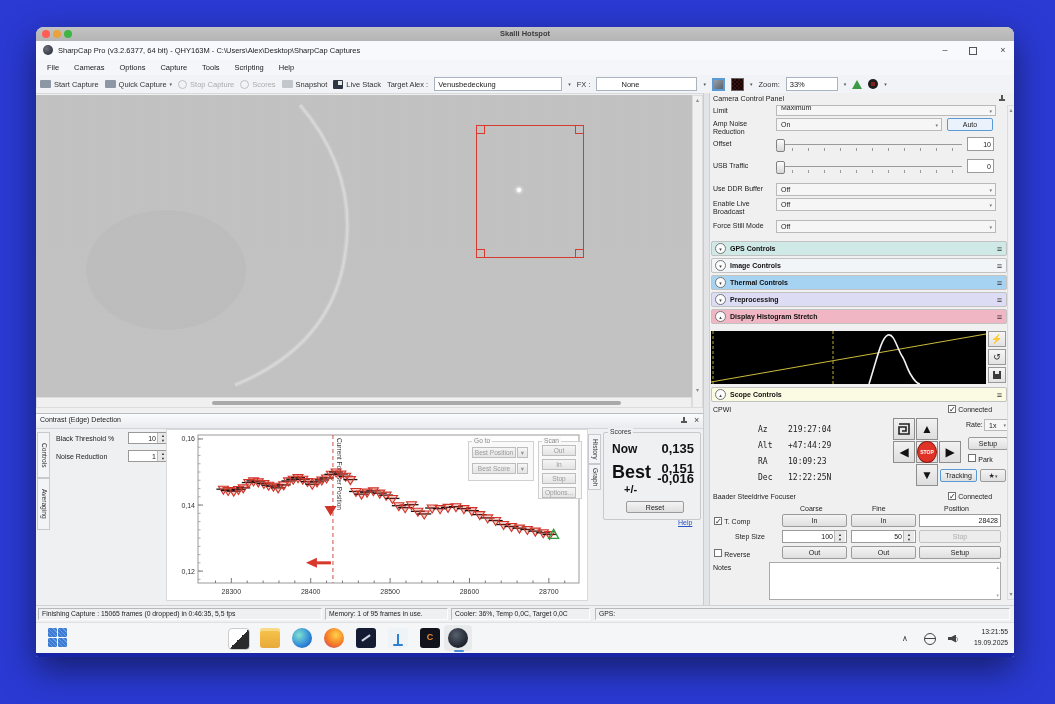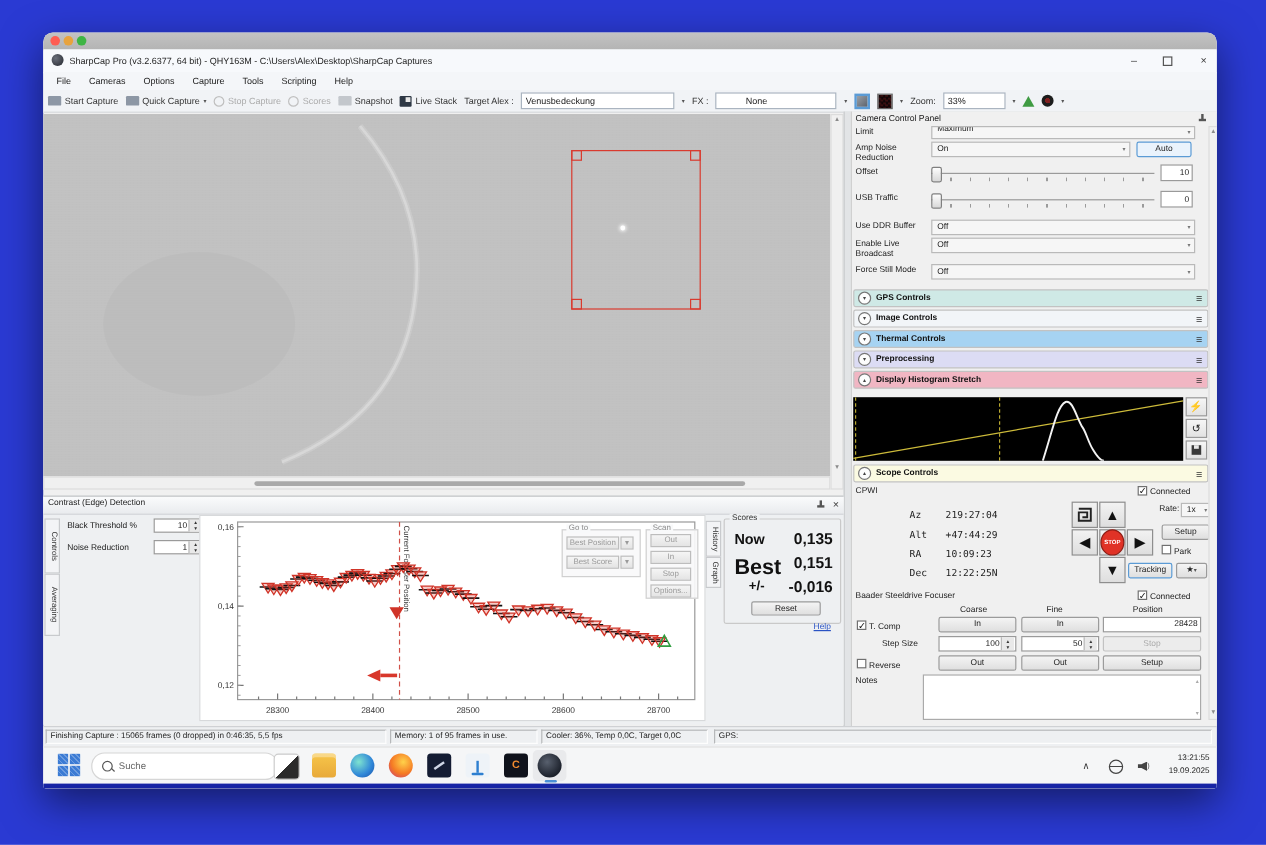--- a/index.html
+++ b/index.html
@@ -134,20 +134,21 @@
 </style>
 </head>
 <body>
 
 <div id="host">
 
   <div class="host-bar">
     <div class="light" style="left:6px;background:#ff5d52;"></div>
     <div class="light" style="left:17px;background:#e8a33d;"></div>
     <div class="light" style="left:28px;background:#3eb544;"></div>
+    <div class="host-title">Skalli Hotspot</div>
   </div>
 
   <div class="sc-title">
     <div class="sc-appicon"></div>
     <div class="sc-title-text">SharpCap Pro (v3.2.6377, 64 bit) - QHY163M - C:\Users\Alex\Desktop\SharpCap Captures</div>
     <div class="wbtn" style="left:898px;">–</div>
     <div class="wbtn" style="left:926px;"><span class="restore-box"></span></div>
     <div class="wbtn" style="left:956px;">×</div>
   </div>
 
@@ -648,43 +649,39 @@
     <div class="vtab" style="left:552px;top:20px;height:30px;">History</div>
     <div class="vtab" style="left:552px;top:50px;height:26px;">Graph</div>
 
     <div class="grp-line" style="left:567px;top:18px;width:96px;height:86px;"></div>
     <div class="grp-lab" style="left:572px;top:14px;">Scores</div>
     <div class="scores-num" style="left:576px;top:28px;font-size:12px;">Now</div>
     <div class="scores-num" style="left:620px;top:27px;font-size:13px;width:38px;text-align:right;">0,135</div>
     <div class="scores-num" style="left:576px;top:48px;font-size:18px;">Best</div>
     <div class="scores-num" style="left:620px;top:47px;font-size:13px;width:38px;text-align:right;">0,151</div>
     <div class="scores-num" style="left:588px;top:69px;font-size:11px;">+/-</div>
-    <div class="scores-num" style="left:614px;top:67px;font-size:13px;width:44px;text-align:right;">-0,016</div>
+    <div class="scores-num" style="left:614px;top:57px;font-size:13px;width:44px;text-align:right;">-0,016</div>
     <div class="btn3" style="position:absolute;left:590px;top:87px;width:58px;height:12px;line-height:11px;">Reset</div>
     <div class="help-link" style="left:642px;top:105px;">Help</div>
   </div>
 
   <div id="statusBar">
       <div class="status-cell" style="left: 2px; width: 284px;">Finishing Capture : 15065 frames (0 dropped) in 0:46:35, 5,5 fps</div>
       <div class="status-cell" style="left: 289px; width: 123px;">Memory: 1 of 95 frames in use.</div>
       <div class="status-cell" style="left: 415px; width: 139px;">Cooler: 36%, Temp 0,0C, Target 0,0C</div>
       <div class="status-cell" style="left: 559px; width: 415px;">GPS:</div>
     </div>
 
   <div id="taskbar">
     <div class="tb-ic start-ic" style="left:12px;">
         <div></div>
         <div></div>
         <div></div>
         <div></div>
       </div>
-    <div class="search-pill">
-      <span class="mag"></span>
-      <span>Suche</span>
-    </div>
     <div class="tb-ic" style="left:192px;background:linear-gradient(135deg,#fff 50%,#2b2b2b 50%);border:1px solid #ccc;"></div>
     <div class="tb-ic" style="left:224px;background:linear-gradient(#f7c64a,#e8a93a);border-radius:3px;box-shadow:inset 0 3px 0 rgba(255,255,255,.35);"></div>
     <div class="tb-ic" style="left:256px;border-radius:50%;background:radial-gradient(circle at 35% 35%,#7ee3d0,#2f86d8 60%,#1b4fa0);"></div>
     <div class="tb-ic" style="left:288px;border-radius:50%;background:radial-gradient(circle at 60% 35%,#ffd24a,#f57a24 55%,#c13584);"></div>
     <div class="tb-ic" style="left:320px;background:#141c33;border-radius:3px;">
       <div style="width:10px;height:2px;background:#cfd6e6;transform:rotate(-35deg);margin:9px 0 0 5px;"></div>
       </div>
     <div class="tb-ic" style="left:352px;background:#eef3f8;border-radius:3px;">
       <div style="width:2px;height:10px;background:#2e7fd0;margin:6px auto 0;"></div>
       <div style="width:10px;height:2px;background:#2e7fd0;margin:0 auto;border-radius:1px;"></div>

